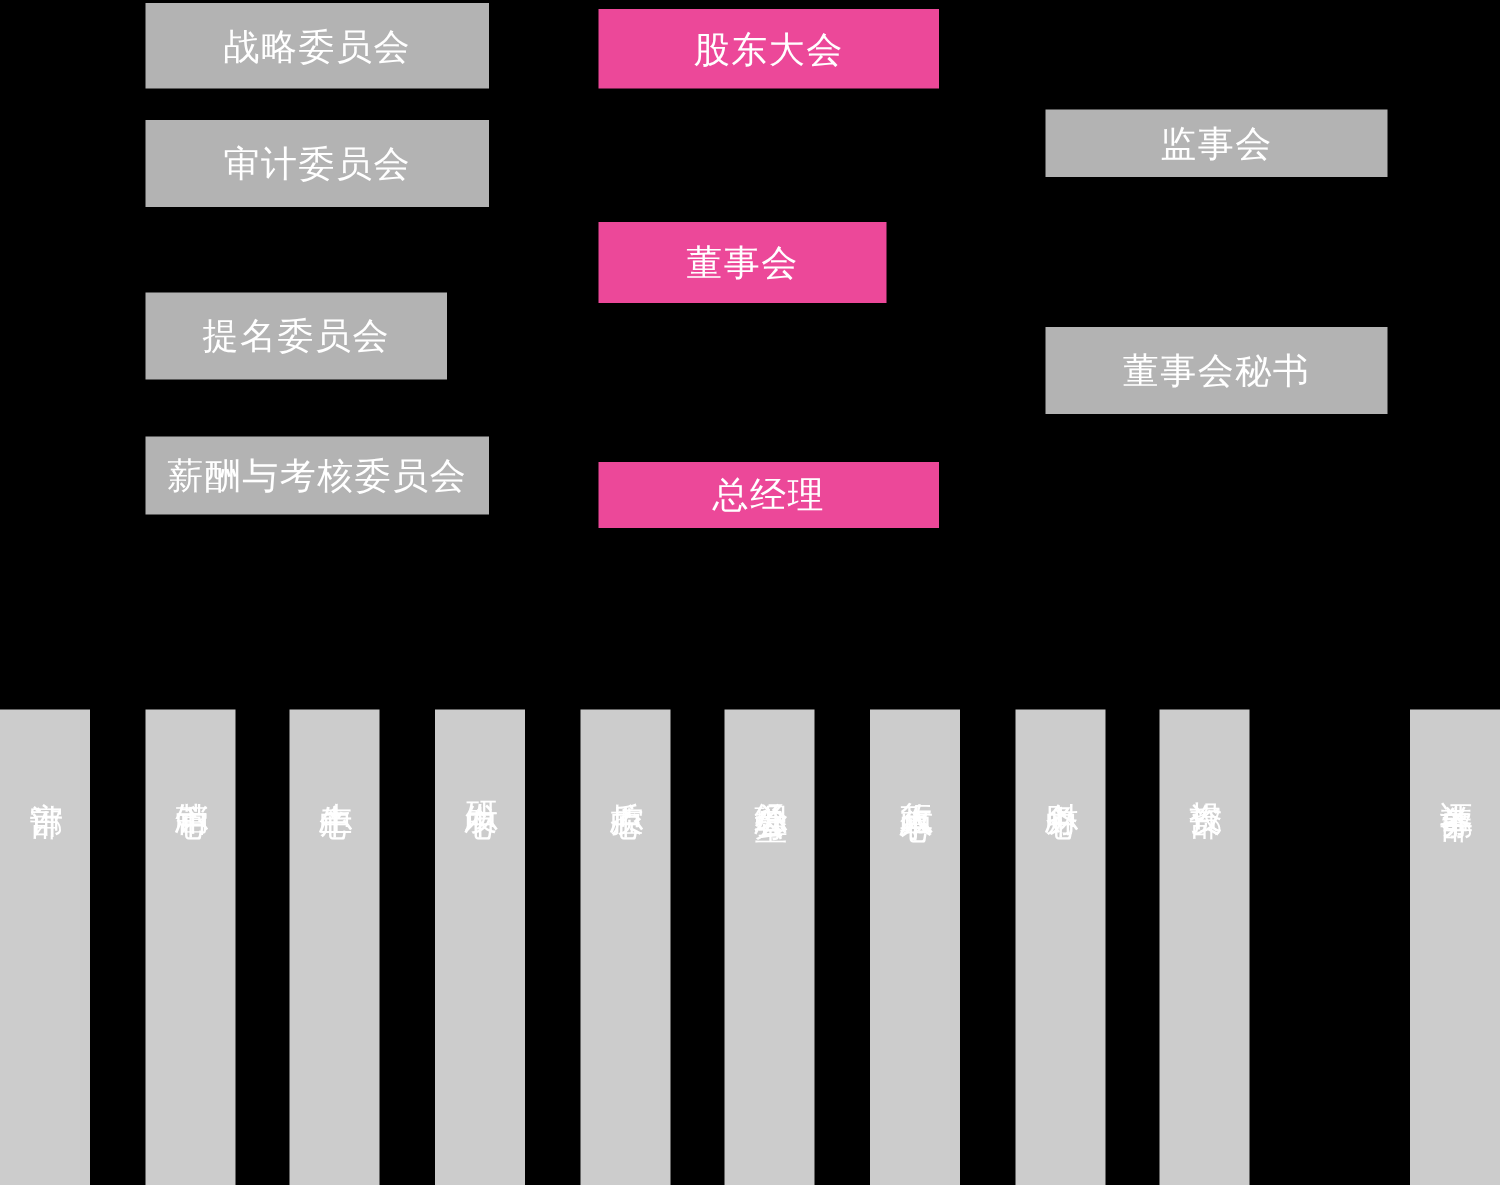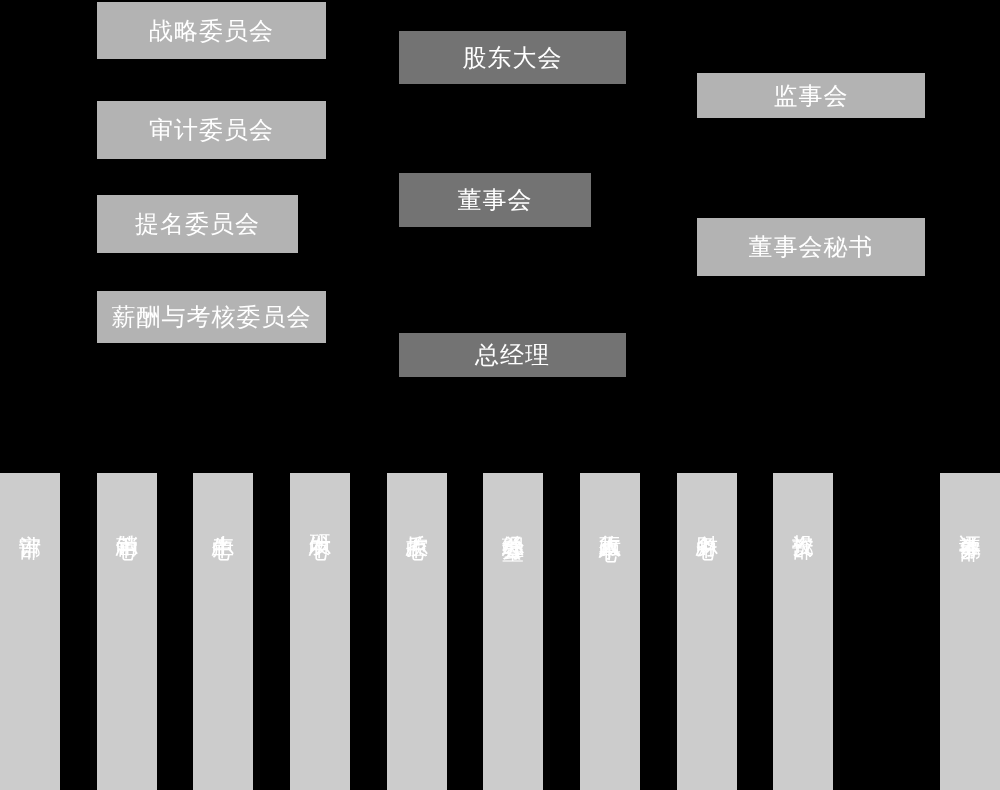--- a/index.html
+++ b/index.html
@@ -19,21 +19,21 @@
   .node {
     position: absolute;
     display: flex;
     align-items: center;
     justify-content: center;
     color: #ffffff;
     font-size: 24px;
     letter-spacing: 1px;
     white-space: nowrap;
   }
-  .node.red   { background: #737373; margin-top: 25px; }
+  .node.red   { background: #ec4899; }
   .node.gray  { background: #b3b3b3; }
   .dept-col {
     position: absolute;
     top: 473px;
     width: 60px;
     height: 317px;
     background: #cccccc;
     display: flex;
     justify-content: center;
     padding-top: 44px;
@@ -49,21 +49,21 @@
     white-space: nowrap;
   }
 </style>
 </head>
 <body>
 
 <div class="canvas">
 
   <div class="node gray" style="left:97px; top:2px; width:229px; height:57px">战略委员会</div>
 
-  <div class="node gray" style="left:97px; top:101px; width:229px; height:58px">审计委员会</div>
+  <div class="node gray" style="left:97px; top:80px; width:229px; height:58px">审计委员会</div>
 
   <div class="node gray" style="left:97px; top:195px; width:201px; height:58px">提名委员会</div>
 
   <div class="node gray" style="left:97px; top:291px; width:229px; height:52px">薪酬与考核委员会</div>
 
   <div class="node red" style="left:399px; top:6px; width:227px; height:53px">股东大会</div>
 
   <div class="node red" style="left:399px; top:148px; width:192px; height:54px">董事会</div>
 
   <div class="node red" style="left:399px; top:308px; width:227px; height:44px">总经理</div>

